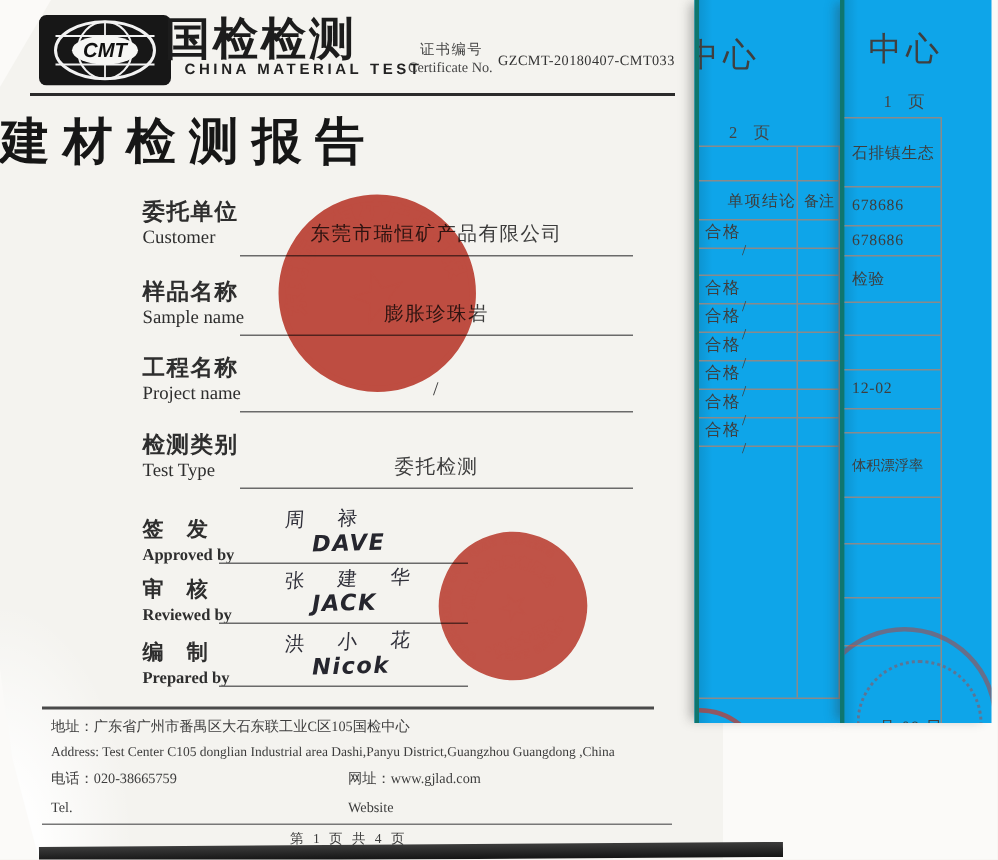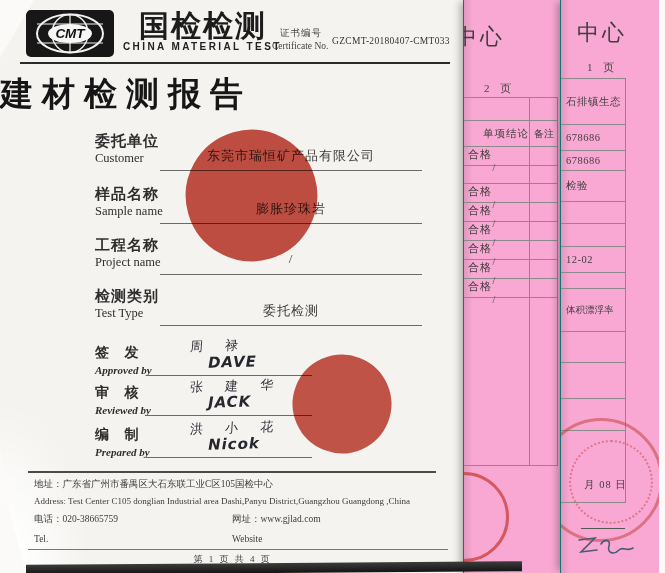--- a/index.html
+++ b/index.html
@@ -14,54 +14,54 @@
   .page1{
     left:0;top:0;width:482px;height:573px;z-index:1;
     background:#f4f3ef;
     clip-path:polygon(34px 0,482px 0,482px 573px,26px 573px,8px 505px,0 445px,0 58px);
   }
   .page1 .fade-bl{
     left:0;top:400px;width:90px;height:173px;
     background:radial-gradient(ellipse at 0% 100%,rgba(255,255,255,.95) 20%,rgba(255,255,255,0) 70%);
   }
   .logo-box{left:26px;top:10px;width:65px;height:47px;font-style:italic;}
-  .brand-cn{left:139px;top:6px;font-family:"Liberation Sans",sans-serif;font-weight:900;font-size:30px;color:#1c1c1c;letter-spacing:2px;}
+  .brand-cn{left:110px;top:6px;font-family:"Liberation Sans",sans-serif;font-weight:900;font-size:30px;color:#1c1c1c;letter-spacing:2px;}
   .brand-en{left:123px;top:41px;font-family:"Liberation Sans",sans-serif;font-weight:700;font-size:10px;color:#222;letter-spacing:2.4px;}
   .cert-cn{left:280px;top:27px;font-size:9.5px;color:#444;letter-spacing:1px;}
   .cert-en{left:272px;top:41px;font-size:9.5px;color:#444;}
   .cert-val{left:332px;top:36px;font-size:9.5px;color:#333;letter-spacing:.3px;}
   .head-rule{left:20px;top:62px;width:430px;height:2px;background:#2b2b2b;}
   .doc-title{left:0;top:72px;width:465px;font-size:33px;font-weight:700;color:#161616;letter-spacing:9px;}
   
   .field .lab-cn{position:absolute;left:95px;top:0;font-size:15px;font-weight:700;color:#2e2e2e;letter-spacing:1px;}
   .field .lab-en{position:absolute;left:95px;top:19px;font-size:12.5px;font-weight:400;color:#2e2e2e;}
   .field .f-val{position:absolute;left:160px;top:15px;width:262px;text-align:center;font-size:13px;color:#3c3c3c;letter-spacing:1px;}
   .field .f-line{position:absolute;left:160px;top:38px;width:262px;height:1px;background:#6a6a6a;}
   
   .sig .lab-cn{position:absolute;left:95px;top:2px;font-size:14px;font-weight:700;color:#2e2e2e;letter-spacing:6px;}
-  .sig .lab-en{position:absolute;left:95px;top:22px;font-size:11px;font-weight:700;color:#2e2e2e;font-style:italic;}
+  .sig .lab-en{position:absolute;left:95px;top:22px;font-size:11px;font-weight:700;color:#2e2e2e;}
   .sig .hand-cn{position:absolute;left:190px;top:-5px;font-size:13px;color:#30303a;letter-spacing:9px;transform:rotate(-2deg) skewX(-6deg);font-family:"DejaVu Sans",sans-serif;}
   .sig .hand-en{position:absolute;left:208px;top:11px;font-size:15px;font-style:italic;font-weight:700;color:#26262e;letter-spacing:1px;transform:rotate(-1.5deg);font-family:"DejaVu Sans",sans-serif;}
   .sig .s-line{position:absolute;left:146px;top:33px;width:166px;height:1px;background:#6a6a6a;}
   
   .stamp1{left:184px;top:128px;width:135px;height:135px;transform:rotate(-16deg);opacity:.88;mix-blend-mode:multiply;z-index:6;}
   .stamp2{left:290px;top:352px;width:104px;height:104px;transform:rotate(-24deg);opacity:.85;mix-blend-mode:multiply;z-index:6;}
   
   .foot-rule{left:28px;top:471px;width:408px;height:1.5px;background:#4a4a4a;}
   .addr-cn{left:34px;top:478px;font-size:9.5px;color:#3d3d3d;}
   .addr-en{left:34px;top:496px;font-size:9px;color:#3d3d3d;}
   .tel-cn{left:34px;top:513px;font-size:9.5px;color:#3d3d3d;}
   .tel-en{left:34px;top:534px;font-size:9.5px;color:#3d3d3d;}
   .web-cn{left:232px;top:513px;font-size:9.5px;color:#3d3d3d;}
   .web-en{left:232px;top:534px;font-size:9.5px;color:#3d3d3d;}
   .foot-rule2{left:28px;top:549px;width:420px;height:1px;background:#777;}
   .page-num{left:0;top:553px;width:465px;text-align:center;font-size:9px;color:#3d3d3d;letter-spacing:2px;}
   .bottom-bar{left:26px;top:563px;width:496px;height:10px;z-index:30;background:linear-gradient(180deg,#3c3c3c,#141414);transform:rotate(-.4deg);}
   
-  .strip{top:0;height:573px;overflow:hidden;background:#f9a8d4;z-index:10;box-shadow:-5px 0 7px -2px rgba(50,50,50,.35);border-left:1px solid #0f766e;}
+  .strip{top:0;height:482px;overflow:hidden;background:#0ea5e9;z-index:10;box-shadow:-5px 0 7px -2px rgba(50,50,50,.35);border-left:3px solid #0f766e;}
   .strip2{left:463px;width:97px;}
   .strip3{left:560px;width:98px;z-index:11;}
   .strip .curl{position:absolute;left:0;top:0;bottom:0;width:9px;background:linear-gradient(90deg,rgba(0,0,0,.10),rgba(0,0,0,0));}
   .strip-title{position:absolute;font-size:22px;letter-spacing:3px;color:#3f3f3f;font-weight:400;}
   .strip-pagelabel{position:absolute;font-size:11px;color:#444;letter-spacing:4px;}
   
   .p2-table{position:absolute;left:-34px;top:97px;width:126px;border:1px solid #8a8a8a;background:transparent;}
   .p2-vline{position:absolute;left:98px;top:0;bottom:0;width:0;border-left:1px solid #8a8a8a;}
   .p2-row{display:flex;border-bottom:1px solid #8a8a8a;}
   .p2-row:last-child{border-bottom:none;}

